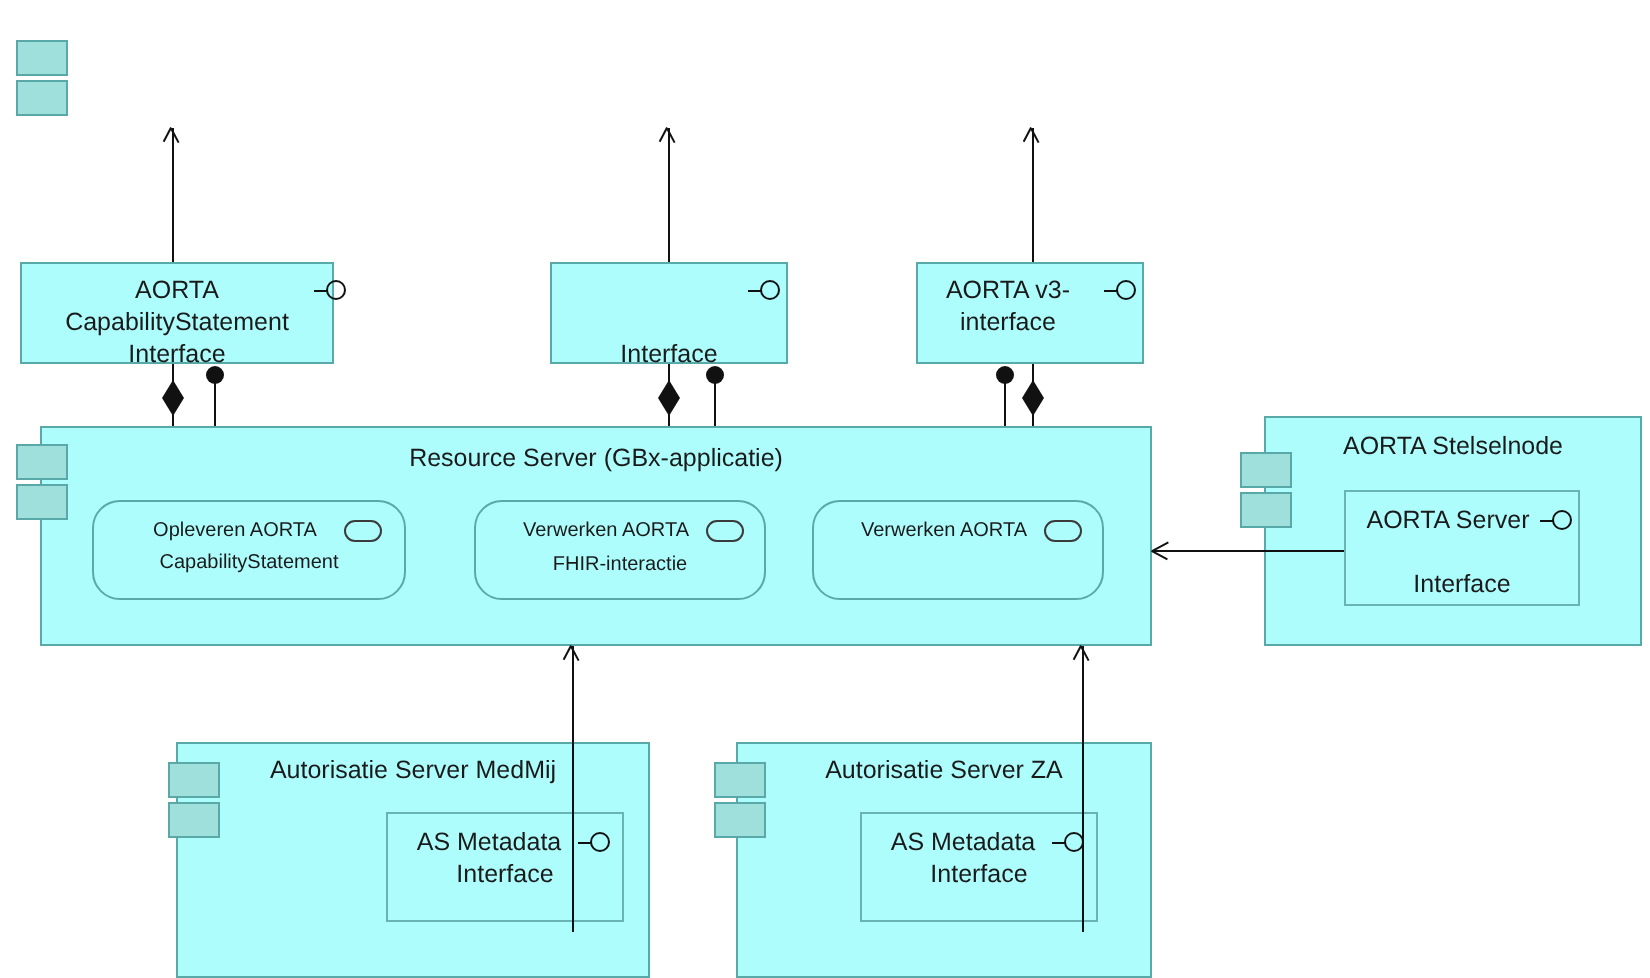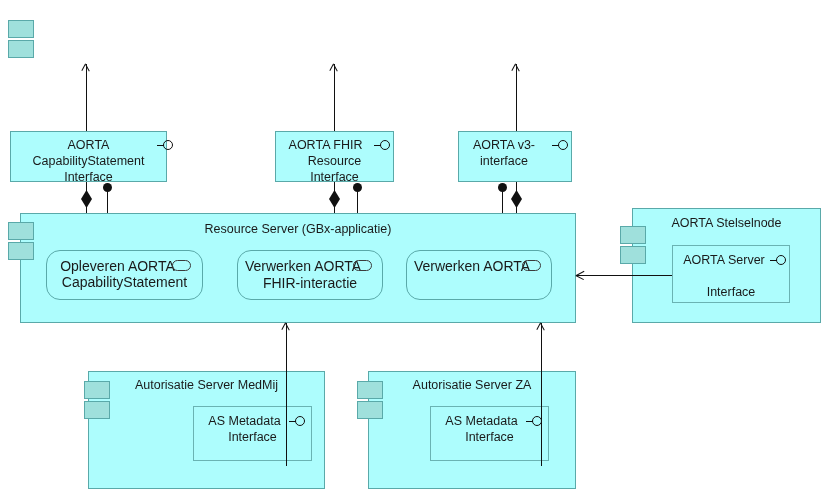--- a/index.html
+++ b/index.html
@@ -63,21 +63,21 @@
     position:absolute;
     background:#adfdfd;
     border:1px solid #5aa9a9;
     border-radius:14px;
     box-sizing:border-box;
   }
   .subcomp-label{
     position:absolute;
     left:0;right:0;
     text-align:center;
-    font-size:14px;
+    font-size:10px;
     line-height:16px;
     color:#1a1a1a;
   }
 
   
   .lolli{position:absolute;}
   .lolli .stem{
     position:absolute;
     top:5px;left:0;
     width:7px;height:0;
@@ -180,22 +180,20 @@
     <div class="iface-inner" style="top:5px;">AORTA</div>
     <div class="iface-inner" style="top:21px;">CapabilityStatement</div>
     <div class="iface-inner" style="top:37px;">Interface</div>
     <div class="lolli" style="left:146px;top:8px;width:17px;height:11px;">
       <span class="stem"></span>
       <span class="ball"></span>
     </div>
   </div>
 
   <div class="iface" style="left:275px;top:131px;width:119px;height:51px;">
-    <div class="iface-inner" style="top:5px;left:-18px;">AORTA FHIR</div>
-    <div class="iface-inner" style="top:21px;">Resource</div>
     <div class="iface-inner" style="top:37px;">Interface</div>
     <div class="lolli" style="left:98px;top:8px;width:17px;height:11px;">
       <span class="stem"></span>
       <span class="ball"></span>
     </div>
   </div>
 
   <div class="iface" style="left:458px;top:131px;width:114px;height:51px;">
     <div class="iface-inner" style="top:5px;left:-22px;">AORTA v3-</div>
     <div class="iface-inner" style="top:21px;left:-22px;">interface</div>

